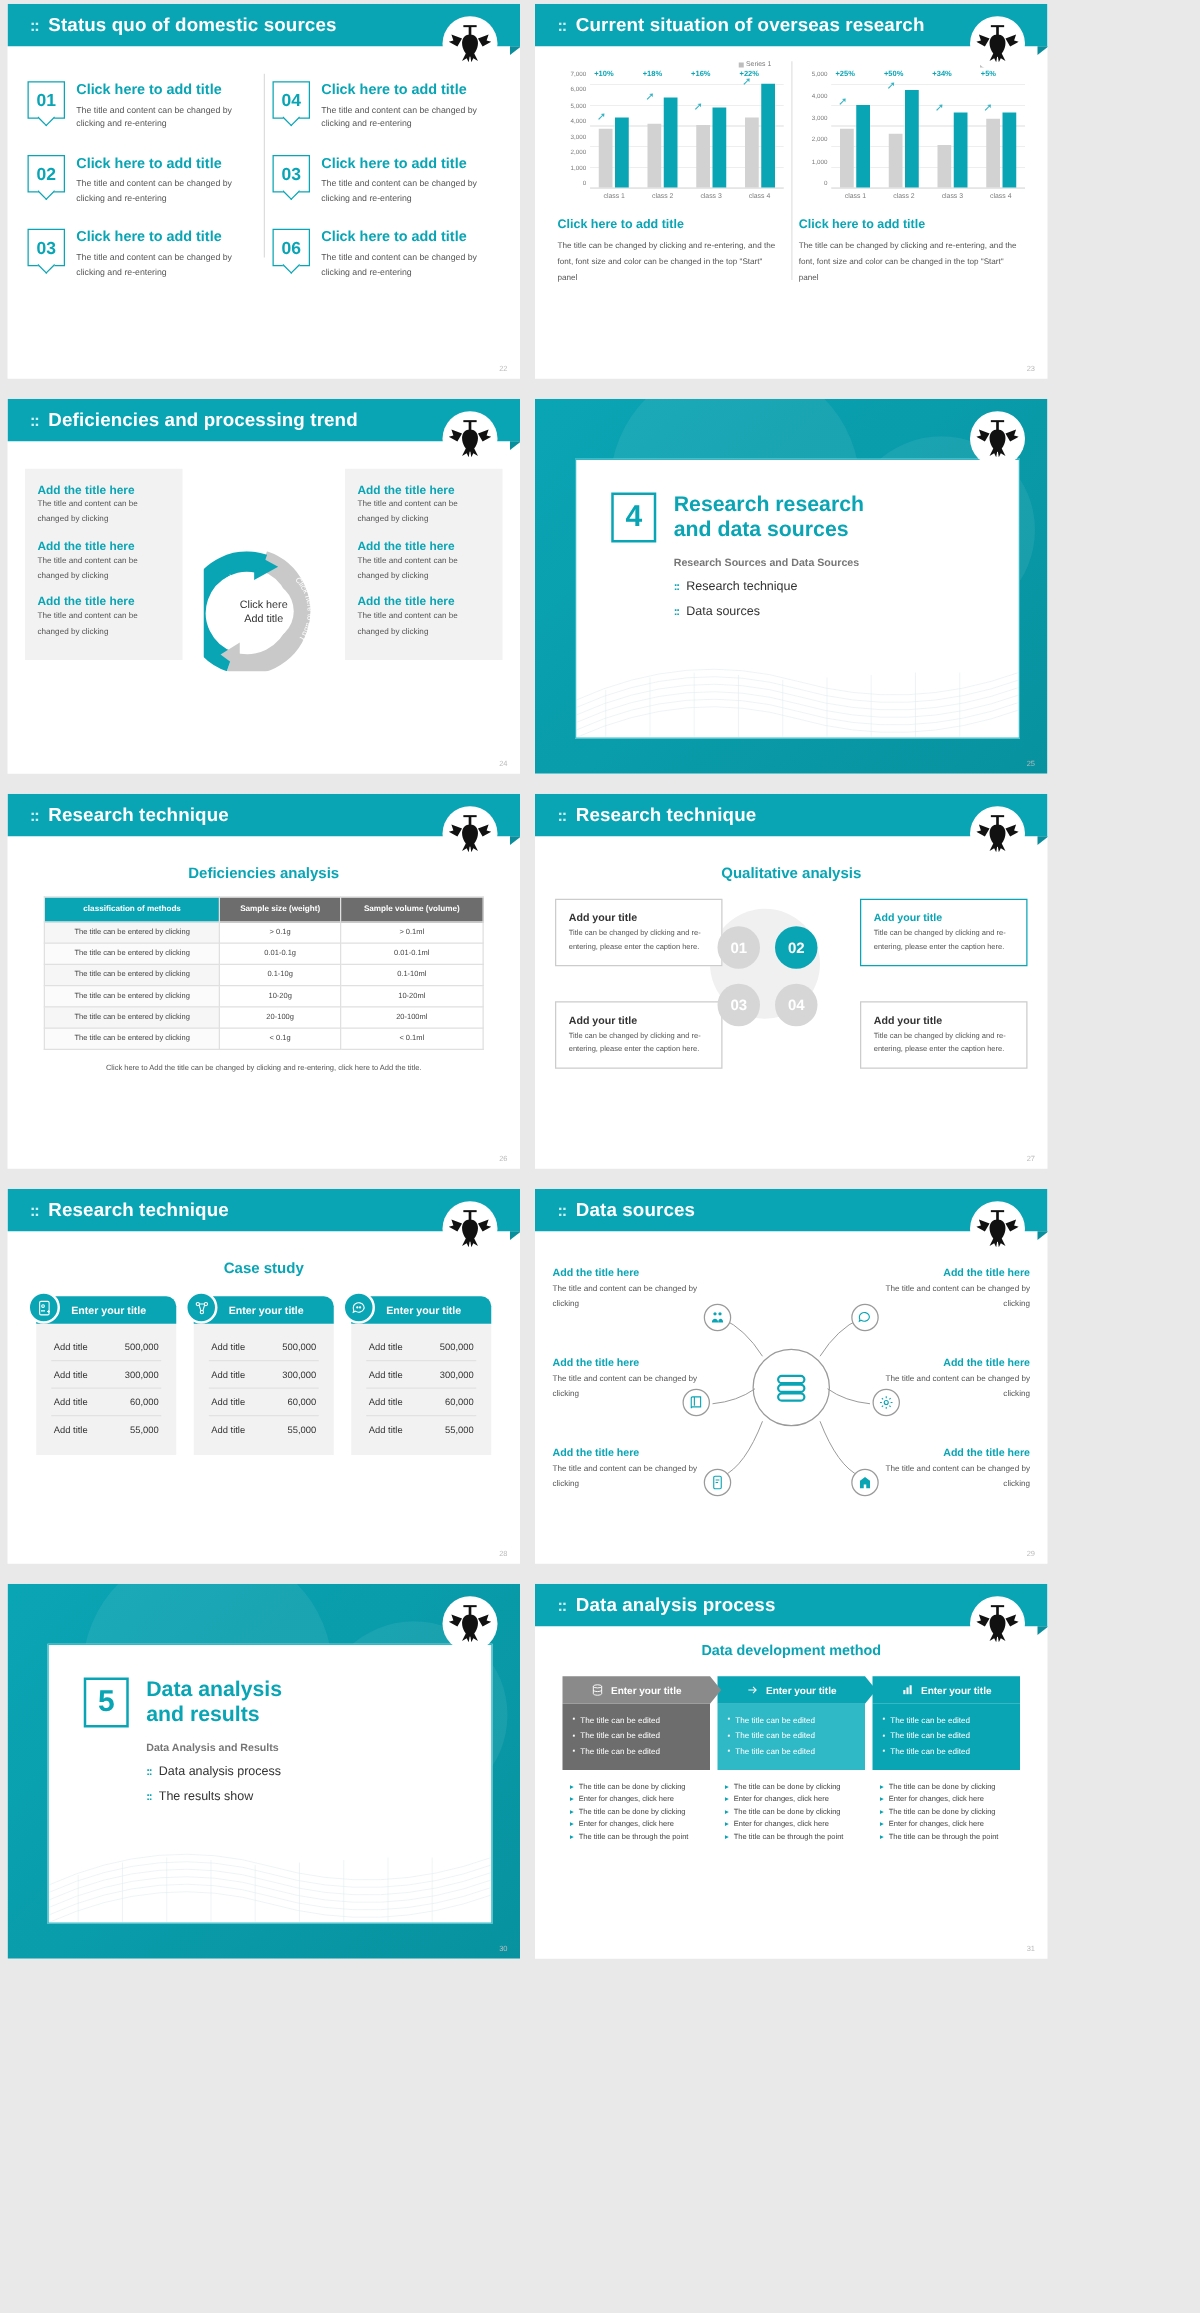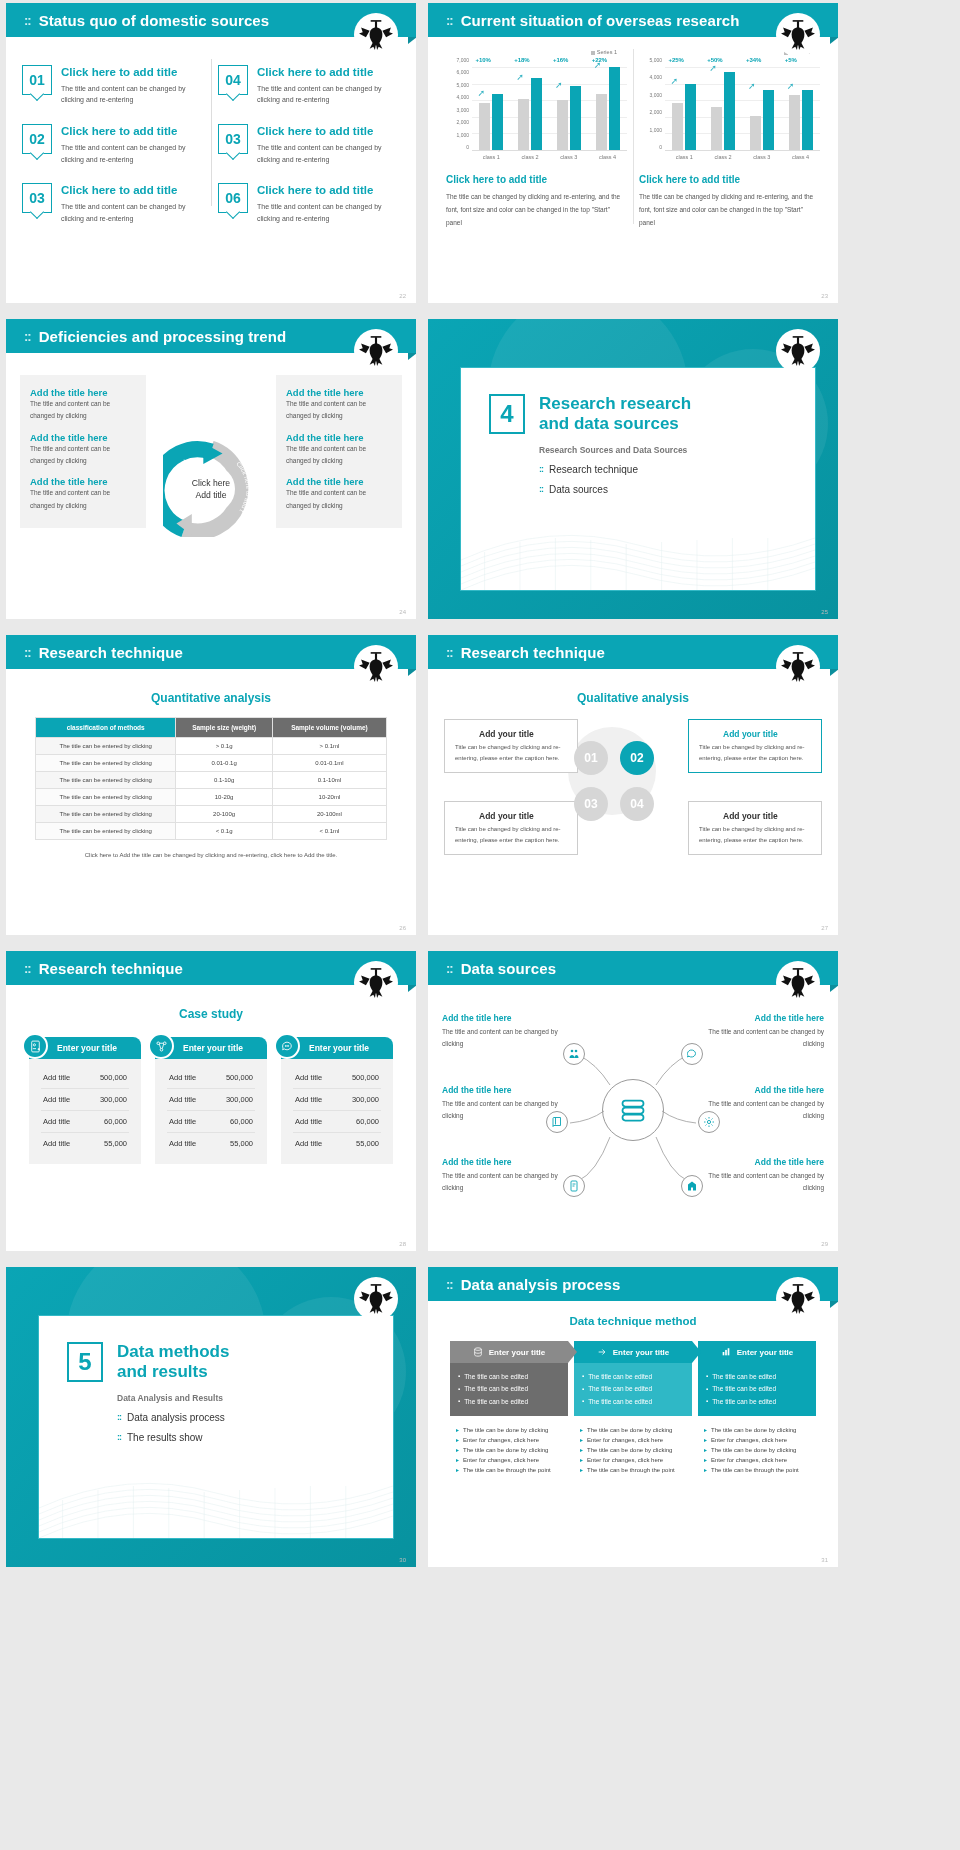--- a/index.html
+++ b/index.html
@@ -111,21 +111,21 @@
   th.c1{ background:#0aa5b5; width:40%;}
   th.c2,th.c3{ background:#6d6d6d; }
   tbody tr:nth-child(odd) td:first-child{ background:#f6f6f6;}
   tbody tr:nth-child(even) td:first-child{ background:#fbfbfb;}
   .tnote{ text-align:center; font-size:6px; color:#555; margin-top:12px;}
 
   
   .qwrap{ position:relative; padding:10px 14px 0 14px;}
   .qbox{ position:absolute; width:134px; border:1px solid #ccc; padding:9px 10px; background:#fff;}
   .qbox.a{ border-color:#0aa5b5;}
-  .qbox h5{ font-size:8.5px; font-weight:bold; color:#333;margin-left:24px;}
+  .qbox h5{ font-size:8.5px; font-weight:bold; color:#333;}
   .qbox.a h5{ color:#0aa5b5;}
   .qbox p{ font-size:6px; color:#555; line-height:1.75; margin-top:3px;}
   .circ{ position:absolute; width:34px;height:34px;border-radius:50%;display:flex;align-items:center;
          justify-content:center;color:#fff;font-size:12px;font-weight:bold;}
   .circ.grey{ background:#d6d6d6;}
   .circ.tq{ background:#0aa5b5;}
   .qbg{ position:absolute; width:88px;height:88px;border-radius:50%;background:#f0f0f0;}
 
   
   .cases{ display:flex; justify-content:center; gap:14px; margin-top:16px;}
@@ -481,21 +481,21 @@
       <svg viewBox="0 0 64 64">
           <g fill="#111">
             <rect x="30" y="6" width="4" height="14"></rect>
             <rect x="22" y="4" width="20" height="3"></rect>
             <path d="M32 18c-7 0-12 5-12 13 0 9 5 17 12 21 7-4 12-12 12-21 0-8-5-13-12-13z"></path>
             <path d="M20 24 4 18l3 9-7 2 13 7zM44 24l16-6-3 9 7 2-13 7z"></path>
             <path d="M26 46l-6 12 7-4 3 6 2-12zM38 46l6 12-7-4-3 6-2-12z"></path>
           </g>
         </svg>
     </div>
-    <div class="subttl">Quantitative analysis</div>
+    <div class="subttl">Deficiencies analysis</div>
     <table>
       <thead>
           <tr>
         <th class="c1">classification of methods</th>
         <th class="c2">Sample size (weight)</th>
         <th class="c3">Sample volume (volume)</th>
       </tr>
         </thead>
       <tbody>
         <tr>
@@ -798,21 +798,21 @@
               <rect x="30" y="6" width="4" height="14"></rect>
               <rect x="22" y="4" width="20" height="3"></rect>
               <path d="M32 18c-7 0-12 5-12 13 0 9 5 17 12 21 7-4 12-12 12-21 0-8-5-13-12-13z"></path>
               <path d="M20 24 4 18l3 9-7 2 13 7zM44 24l16-6-3 9 7 2-13 7z"></path>
               <path d="M26 46l-6 12 7-4 3 6 2-12zM38 46l6 12-7-4-3 6-2-12z"></path>
             </g>
           </svg>
       </div>
       <div class="card">
         <div class="secno">5</div>
-        <div class="sech1">Data methods</div>
+        <div class="sech1">Data analysis</div>
         <div class="sech1">and results</div>
         <div class="sech2">Data Analysis and Results</div>
         <div class="secli">
             <span class="dd">::</span>
             <span>Data analysis process</span>
           </div>
         <div class="secli">
             <span class="dd">::</span>
             <span>The results show</span>
           </div>
@@ -850,21 +850,21 @@
           <g fill="#111">
             <rect x="30" y="6" width="4" height="14"></rect>
             <rect x="22" y="4" width="20" height="3"></rect>
             <path d="M32 18c-7 0-12 5-12 13 0 9 5 17 12 21 7-4 12-12 12-21 0-8-5-13-12-13z"></path>
             <path d="M20 24 4 18l3 9-7 2 13 7zM44 24l16-6-3 9 7 2-13 7z"></path>
             <path d="M26 46l-6 12 7-4 3 6 2-12zM38 46l6 12-7-4-3 6-2-12z"></path>
           </g>
         </svg>
     </div>
     <div class="dap">
-      <div class="dapttl">Data technique method</div>
+      <div class="dapttl">Data development method</div>
       <div class="daprow">
 
         <div class="dapcol">
           <div class="daphead g">
             <svg width="10" height="10" viewBox="0 0 24 24" fill="none" stroke="#fff" stroke-width="1.8">
                 <ellipse cx="12" cy="5" rx="8" ry="3"></ellipse>
                 <path d="M4 5v14c0 1.7 3.6 3 8 3s8-1.3 8-3V5"></path>
                 <path d="M4 12c0 1.7 3.6 3 8 3s8-1.3 8-3"></path>
               </svg>
             <span>Enter your title</span>

